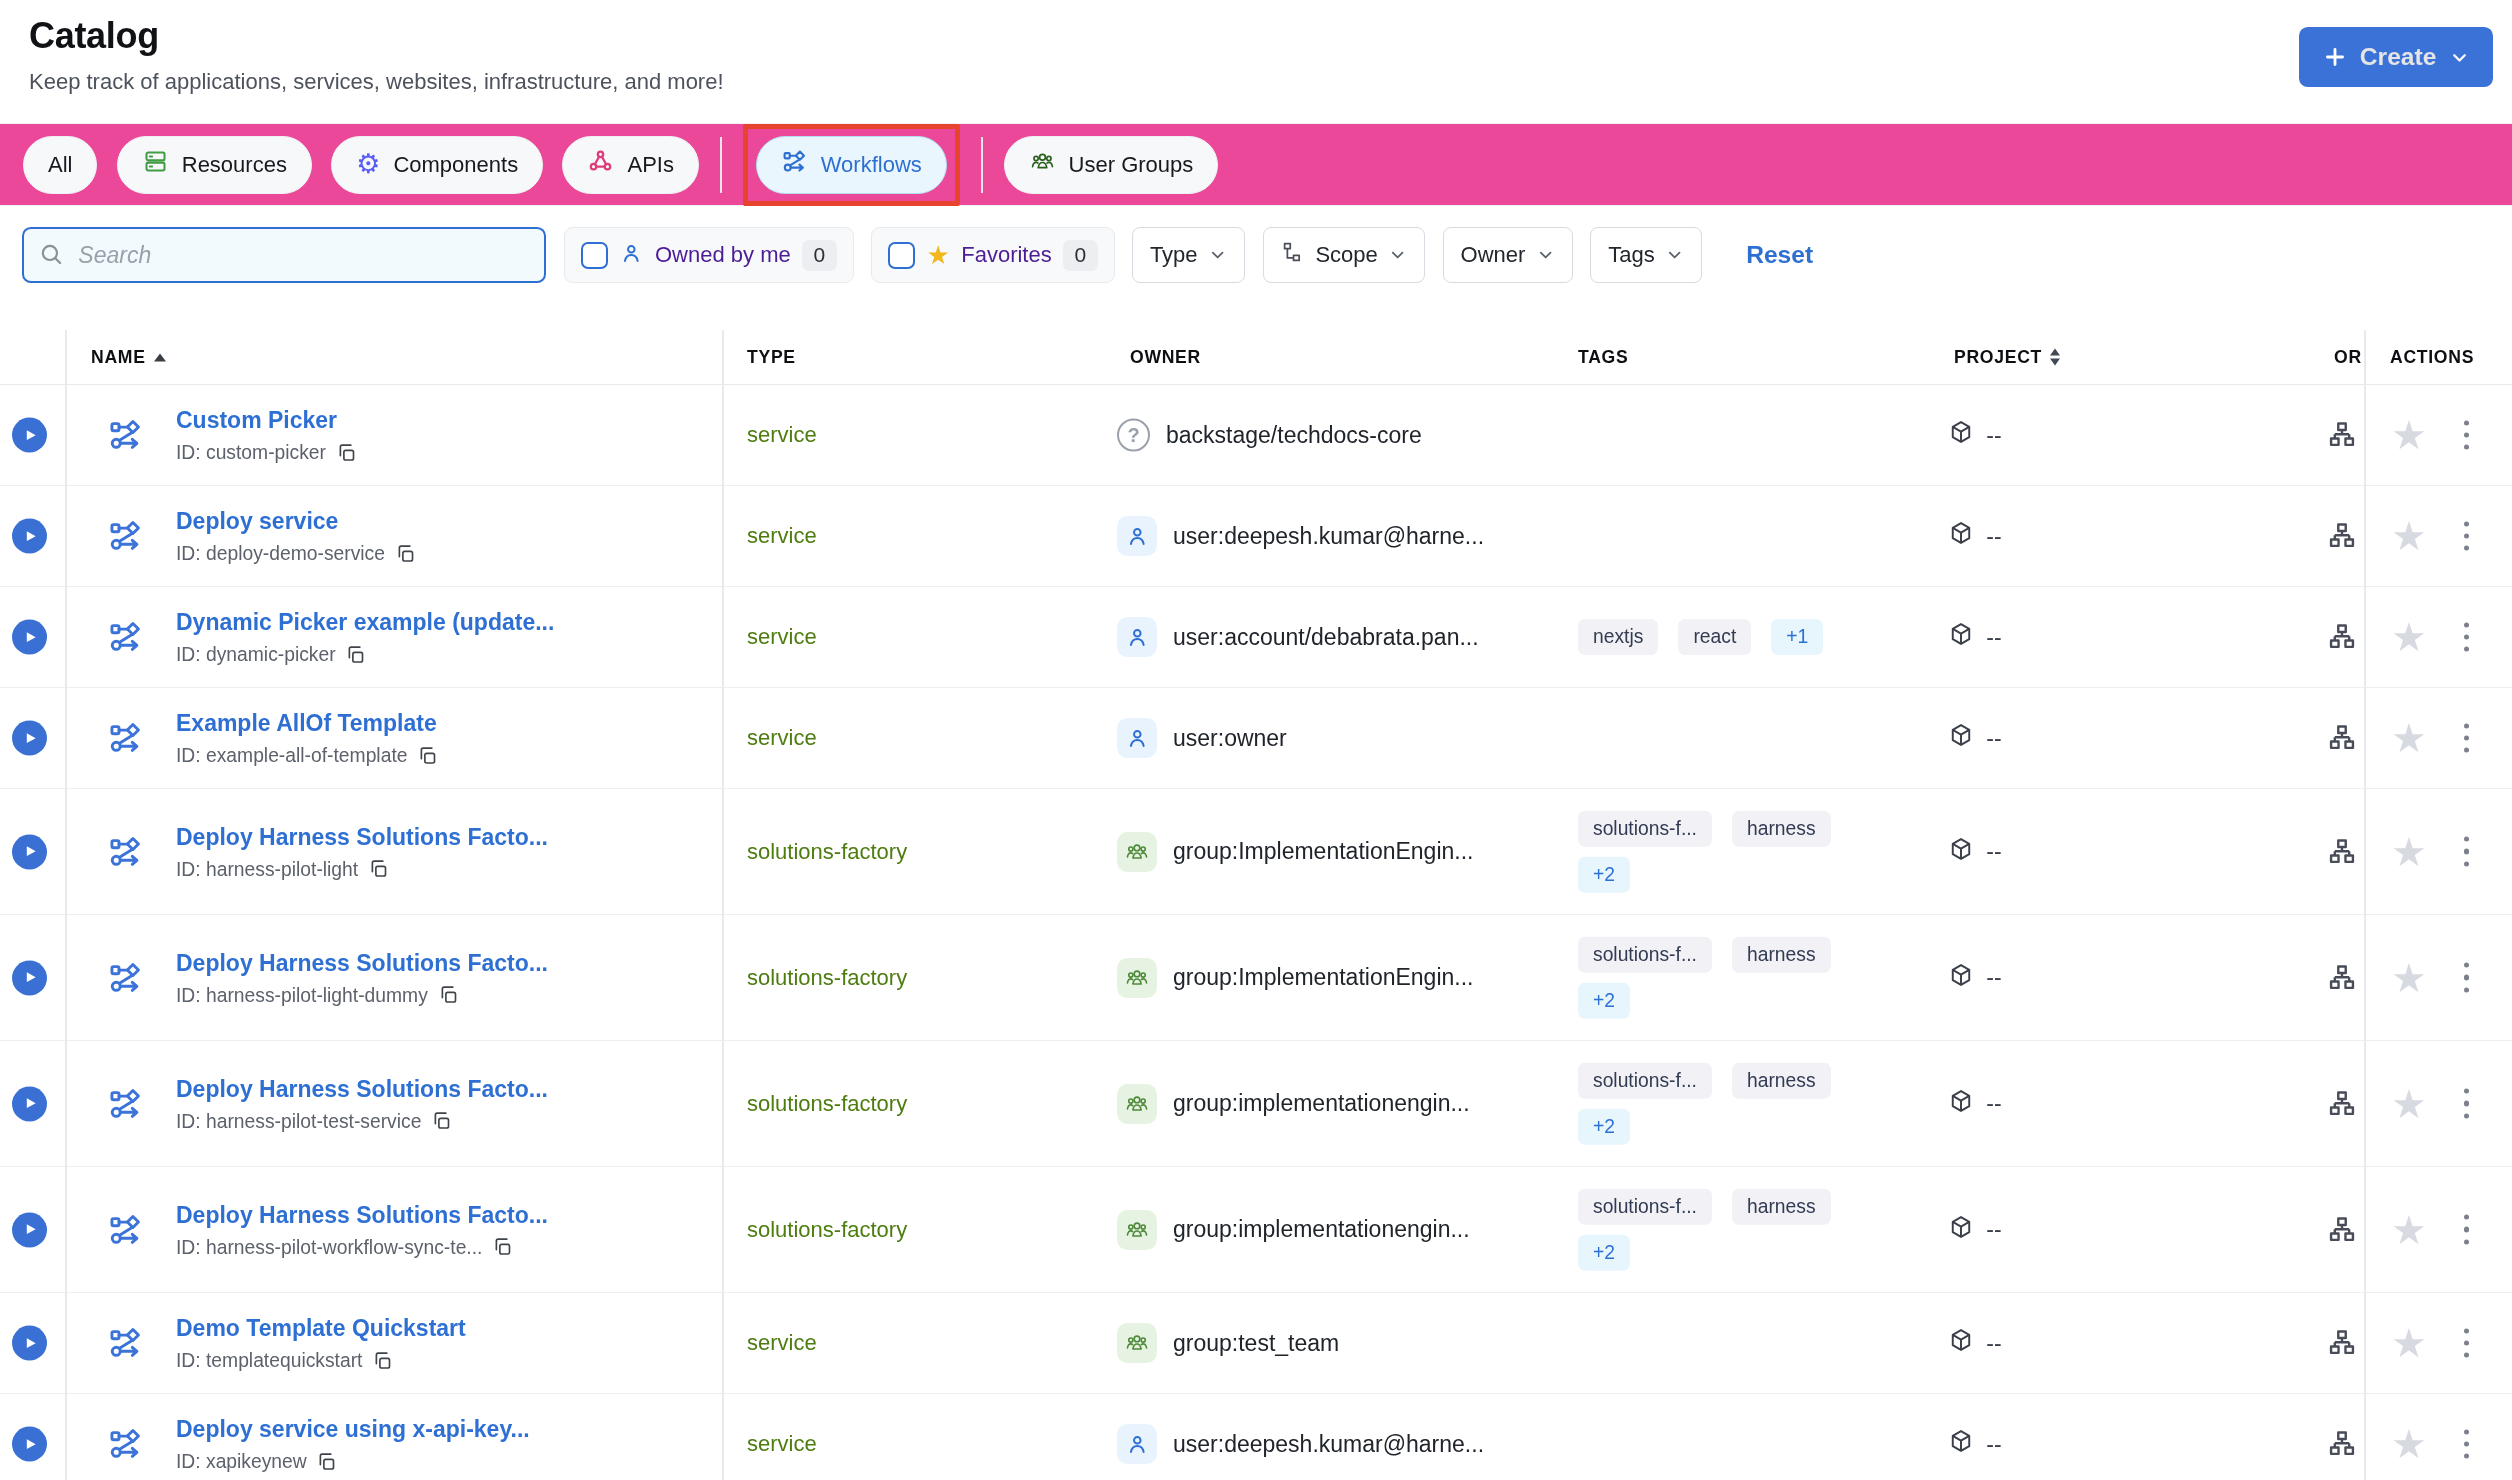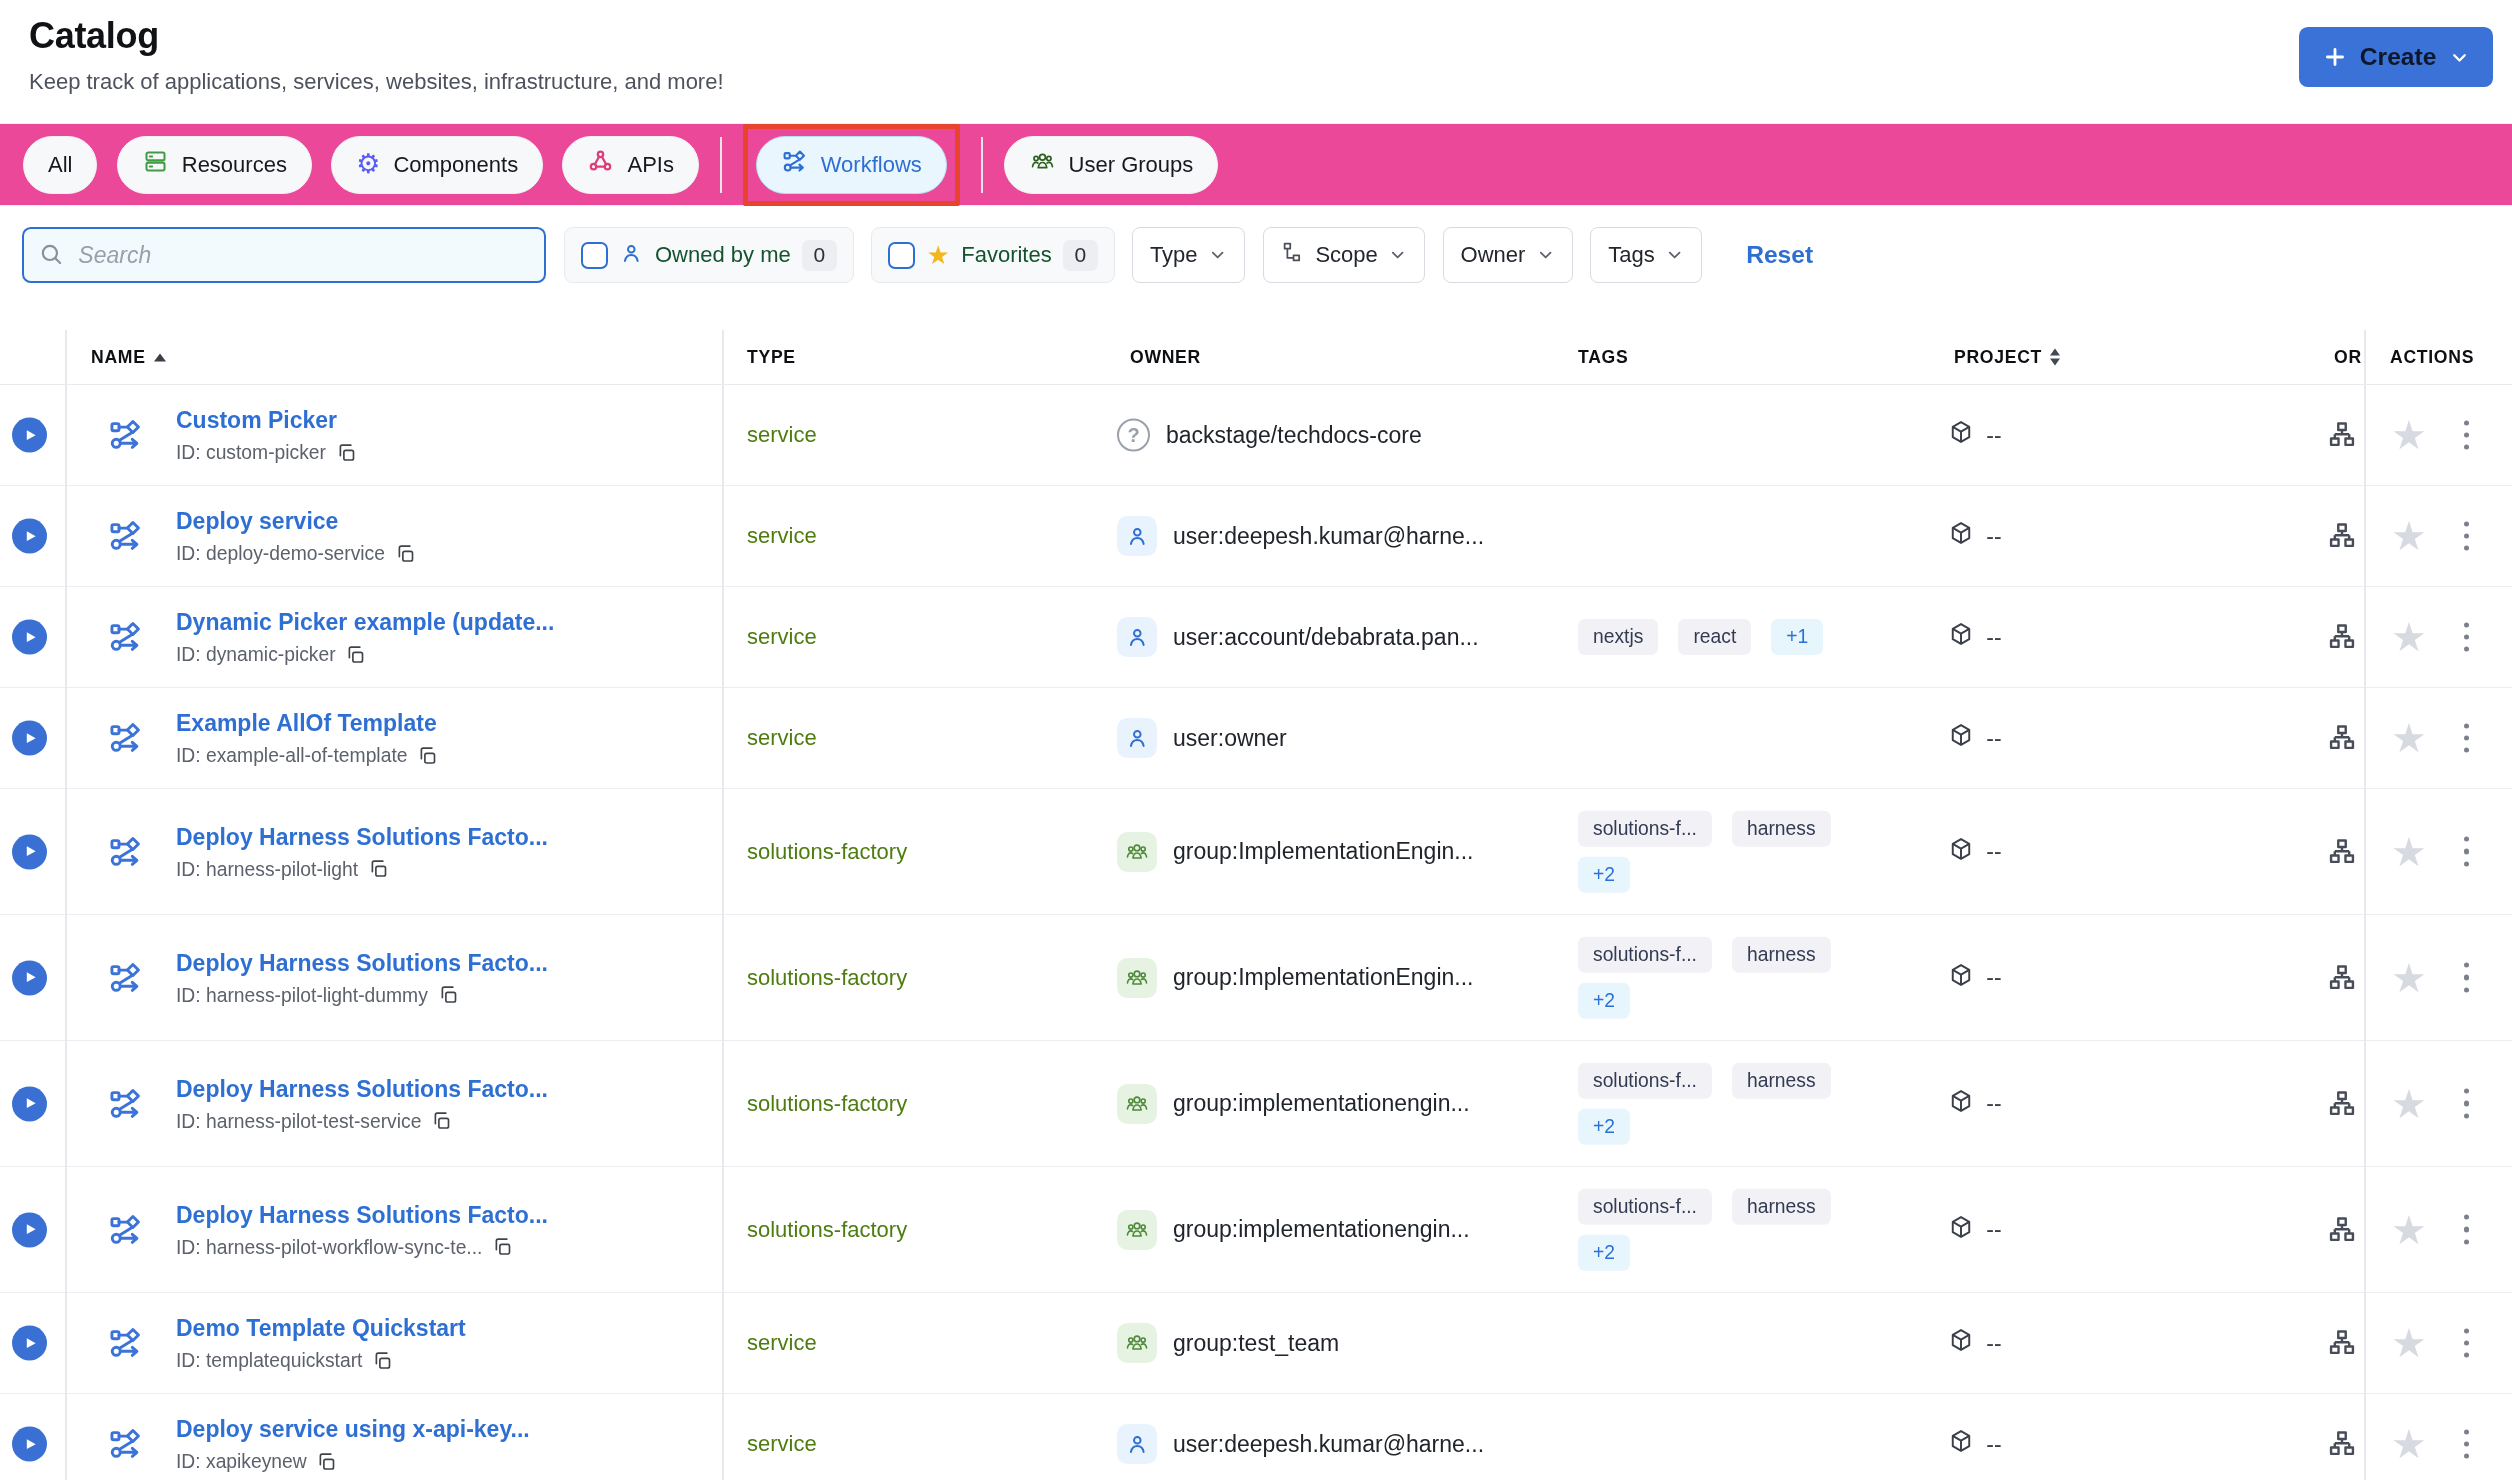--- a/index.html
+++ b/index.html
@@ -3,21 +3,21 @@
 <meta charset="utf-8">
 <style>
   html,body{margin:0;padding:0;width:2512px;height:1481px;overflow:hidden;background:#fff;
     font-family:"Liberation Sans","DejaVu Sans",sans-serif;-webkit-font-smoothing:antialiased;}
   .page{position:relative;width:2512px;height:1481px;background:#fff;}
 
   
   .page-title{position:absolute;left:29px;top:15px;font-size:36px;font-weight:700;color:#101216;letter-spacing:-0.3px;}
   .page-subtitle{position:absolute;left:29px;top:69px;font-size:22px;color:#4d525d;}
   .create-btn{position:absolute;right:19.3px;top:27px;height:60px;display:inline-flex;align-items:center;gap:12.3px;
-    padding:0 23px;background:#3b72d8;border:none;border-radius:8.8px;color:#0f172a;font-size:24.6px;font-weight:600;cursor:pointer;
+    padding:0 23px;background:#3b72d8;border:none;border-radius:8.8px;color:#e5e5e5;font-size:24.6px;font-weight:600;cursor:pointer;
     font-family:inherit;}
   .create-btn svg{display:block;}
 
   
   .tab-band{position:absolute;left:0;right:0;top:123px;height:83px;background:#ec4899;
     border-top:1.8px solid #f0f1f4;border-bottom:1.8px solid #eef0f3;display:flex;align-items:center;padding-left:23px;box-sizing:border-box;}
   .pill{display:inline-flex;align-items:center;gap:13px;height:58px;padding:0 24px;border-radius:30px;
     background:#f7f8fa;border:1.8px solid #eef0f3;font-size:22px;font-weight:500;color:#17191e;cursor:pointer;box-sizing:border-box;}
   .pill + .pill{margin-left:19.3px;}
   .pill.selected{background:#eaf6fd;border-color:#b4ddf3;color:#2e6fd2;}
@@ -28,21 +28,21 @@
 
   
   .filter-row{position:absolute;left:22px;top:227px;height:56px;display:flex;align-items:center;}
   .search-box{display:flex;align-items:center;gap:12.3px;width:524px;height:56px;border:2.6px solid #2e6fd3;border-radius:8.8px;
     background:#f3fafe;box-sizing:border-box;padding:0 14px;}
   .search-box input{flex:1;border:none;outline:none;background:transparent;font-size:23px;color:#23262c;font-family:inherit;font-style:italic;}
   .search-box input::placeholder{color:#99a0aa;}
   .chip{display:inline-flex;align-items:center;gap:11.4px;height:56px;padding:0 16px;background:#f8f9fb;
     border:1.8px solid #e7e9ed;border-radius:8.8px;box-sizing:border-box;margin-left:17.6px;cursor:pointer;}
   .cbx{width:27px;height:27px;border:2.6px solid #2e6fd3;border-radius:7px;background:#fff;box-sizing:border-box;flex:none;}
-  .chip-label{font-size:22px;color:#14532d;}
+  .chip-label{font-size:22px;color:#4c1d95;}
   .count-badge{background:#eceef1;border-radius:7px;padding:3.5px 11.4px;font-size:21px;color:#2b2f36;}
   .dd{display:inline-flex;align-items:center;gap:10.5px;height:56px;padding:0 16.7px;border:1.8px solid #d8dbe1;border-radius:8px;
     background:#fff;font-size:22px;color:#22262d;box-sizing:border-box;margin-left:17.6px;cursor:pointer;}
   .dd .chev{color:#5b616c;}
   .reset-link{margin-left:44px;font-size:24.6px;font-weight:600;color:#2e6fd2;cursor:pointer;}
 
   
   .table{position:absolute;left:0;right:0;top:330px;bottom:0;}
   .vline{position:absolute;top:0;bottom:0;width:1.8px;background:#e8e9ed;}
   .thead{position:relative;height:54px;border-bottom:1.8px solid #e9eaee;}

